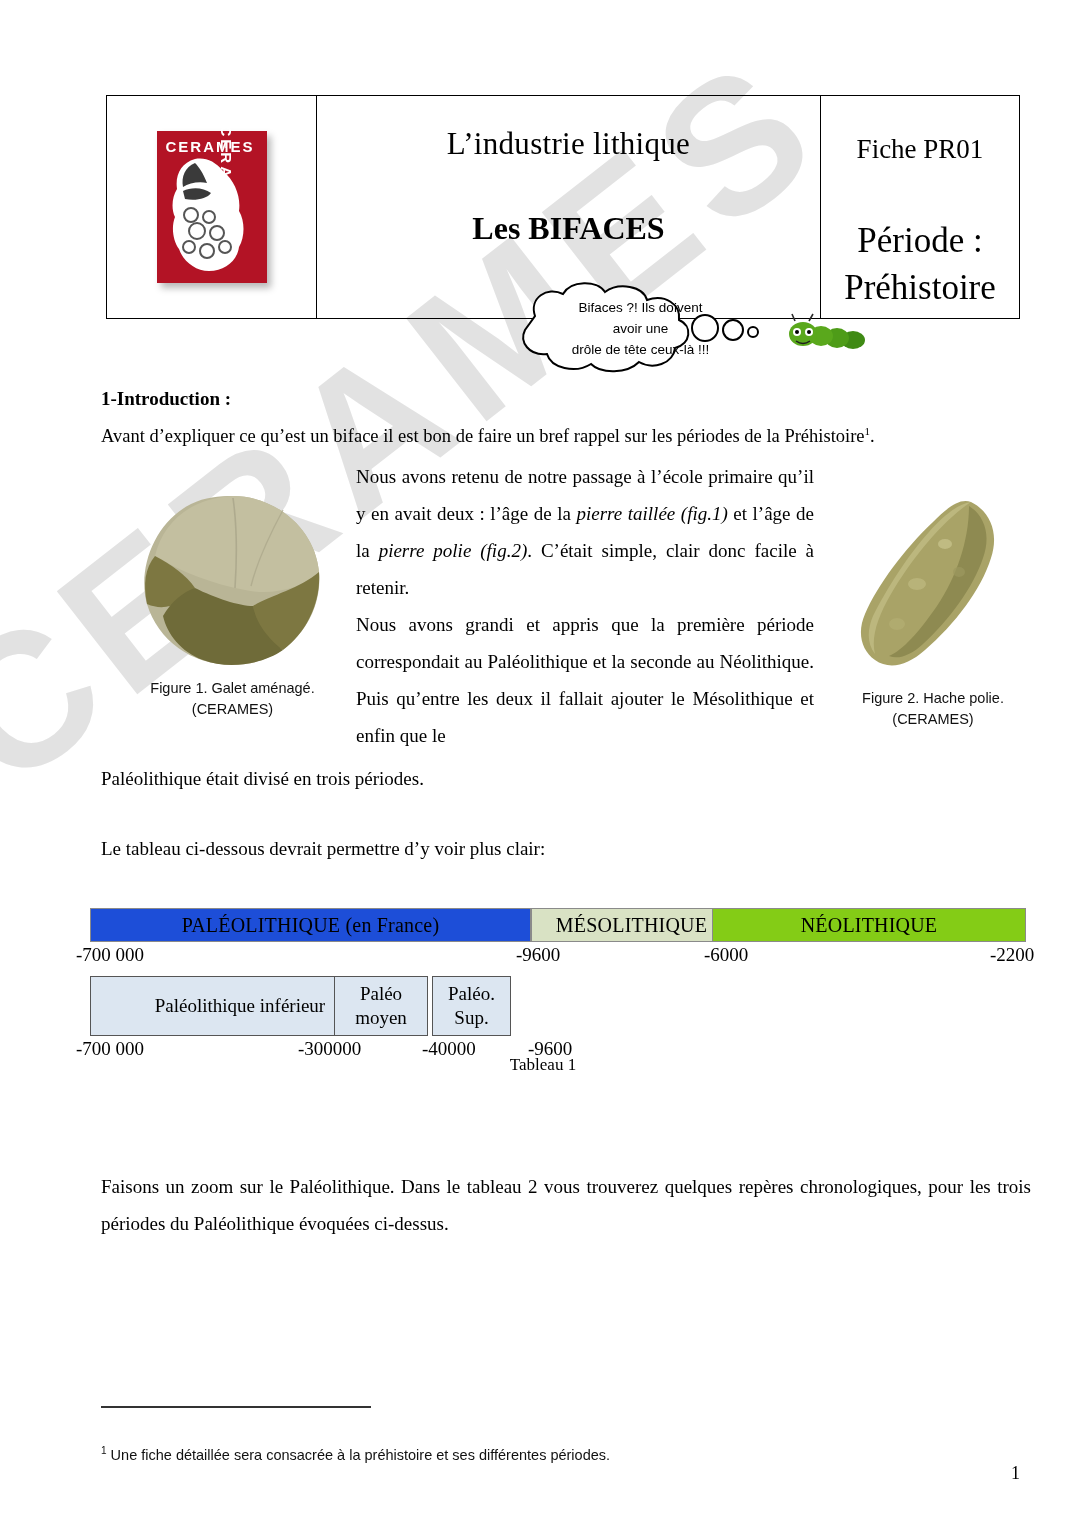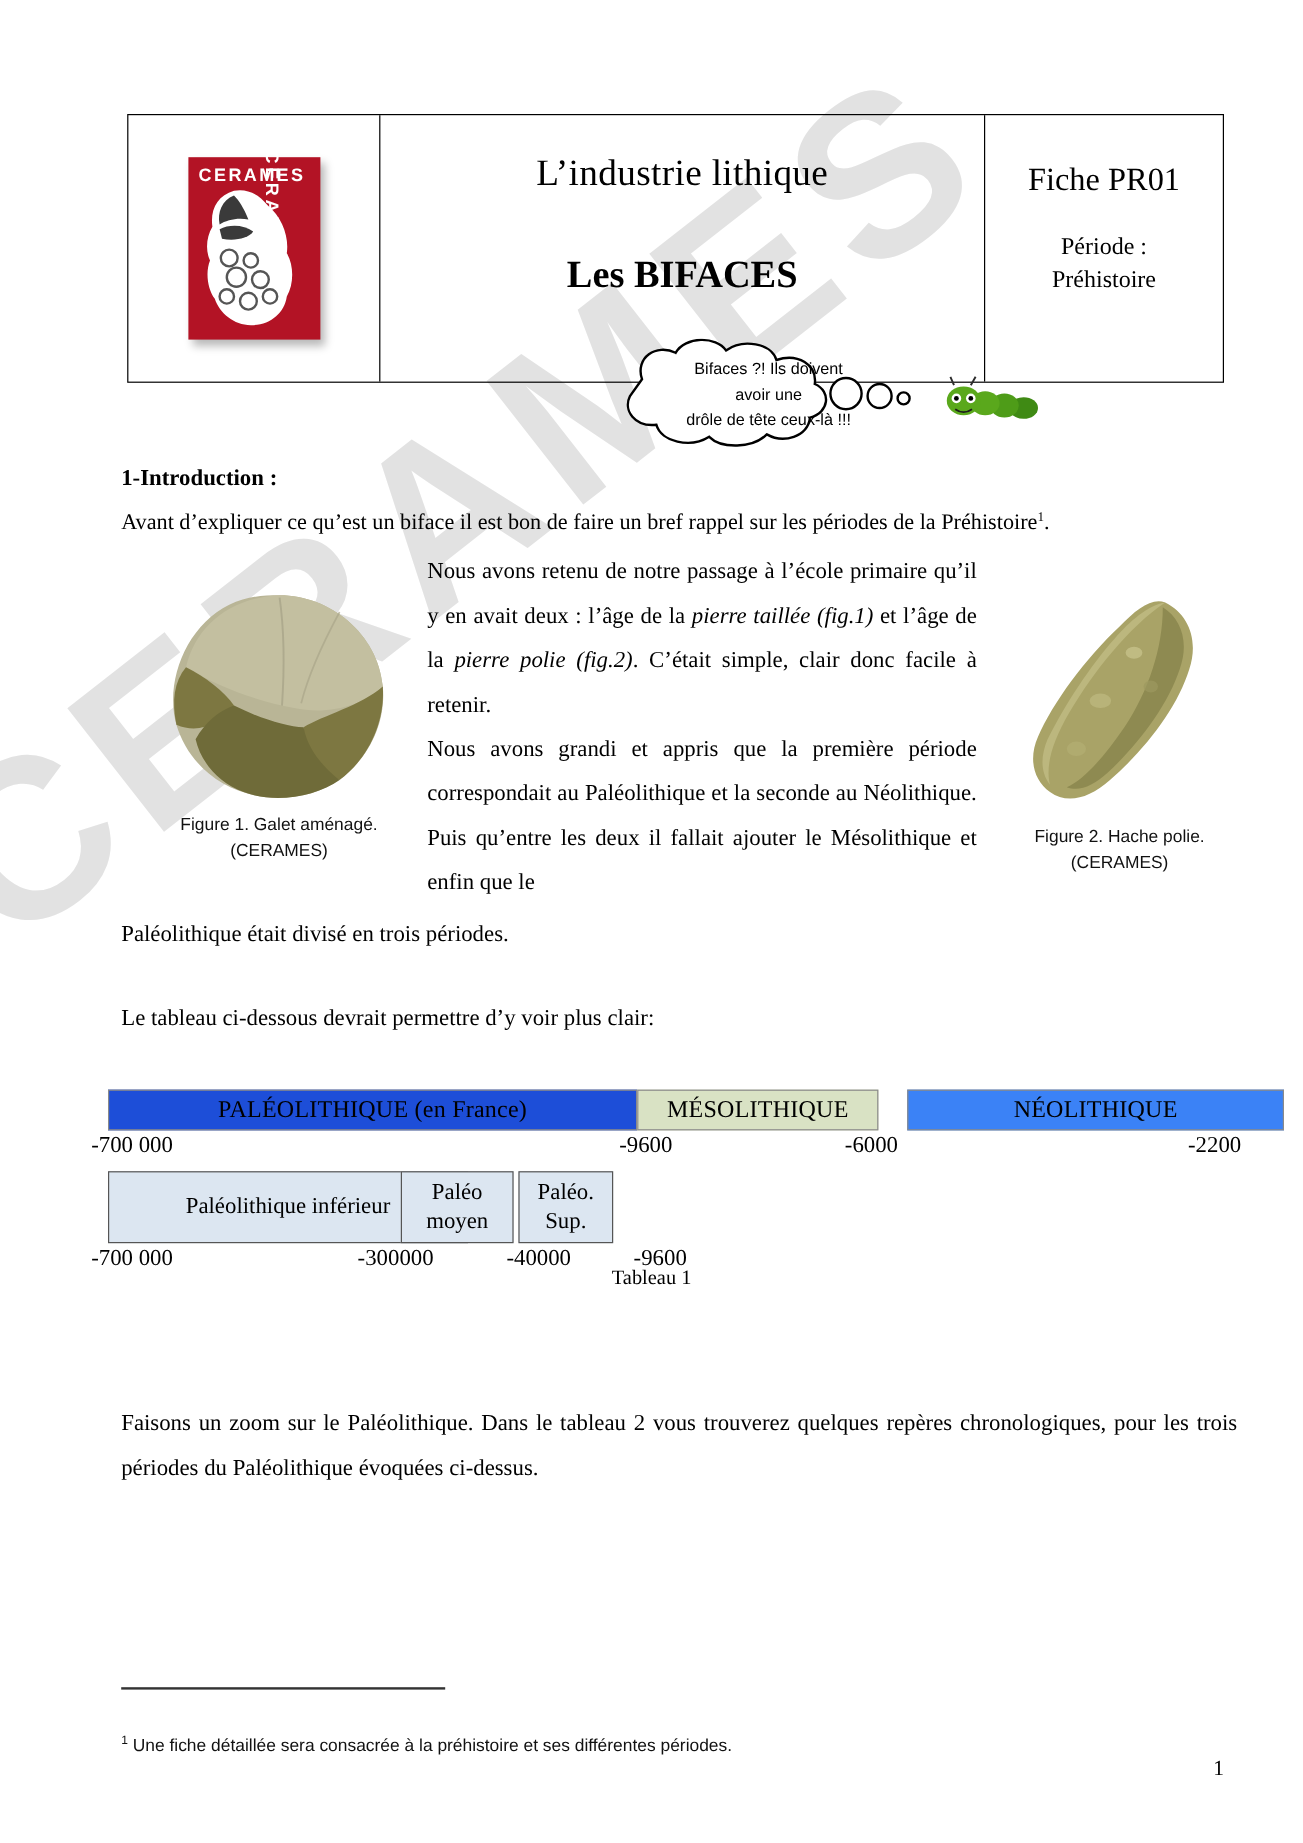--- a/index.html
+++ b/index.html
@@ -61,21 +61,21 @@
   }
   .hdr-right-cell {
     width: 198px;
     display: flex; flex-direction: column;
     align-items: center; justify-content: flex-start;
     padding-top: 38px;
   }
   .title-main { font-size: 31px; letter-spacing: .3px; }
   .title-sub  { font-size: 32px; font-weight: bold; margin-top: 48px; }
   .fiche      { font-size: 27px; }
-  .periode    { font-size: 20px; margin-top: 28px; text-align:center; line-height: 1.35; }
+  .periode    { font-size: 35px; margin-top: 52px; text-align:center; line-height: 1.35; }
 
   
   .logo-box {
     width: 110px; height: 152px;
     background: #b31325;
     position: relative;
     box-shadow: 4px 5px 7px rgba(0,0,0,.28);
   }
   .logo-top-text {
     position: absolute; top: 7px; left: 9px;
@@ -158,21 +158,21 @@
   .chrono { position: absolute; left: 76px; top: 908px; width: 970px; }
   .row1 { position: relative; height: 34px; margin-left: 14px; }
   .cell {
     position: absolute; top: 0; height: 34px;
     border: 1px solid #8a8a8a;
     display: flex; align-items: center; justify-content: center;
     font-size: 20px; letter-spacing: .2px;
   }
   .cell.paleo { left: 0;     width: 441px; background: #1d4ed8; }
   .cell.meso  { left: 441px; width: 201px; background: #d9e2c4; }
-  .cell.neo   { left: 666px; width: 314px; background: #3b82f6; }
+  .cell.neo   { left: 622px; width: 314px; background: #84cc16; }
 
   .ticks1 { position: relative; height: 28px; font-size: 19px; }
   .tick { position: absolute; top: 2px; white-space: nowrap; }
 
   .row2 { position: relative; height: 60px; margin-left: 14px; margin-top: 6px; }
   .cell2 {
     position: absolute; top: 0; height: 60px;
     border: 1px solid #555;
     background: #dce6f1;
     display: flex; align-items: center; justify-content: center;

